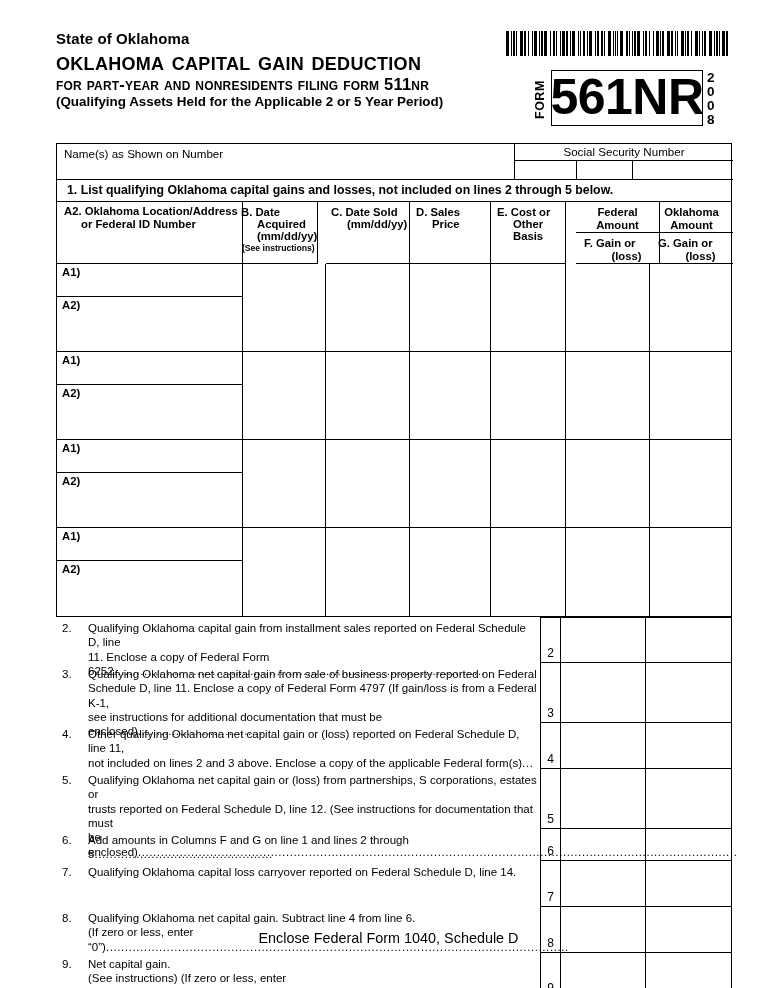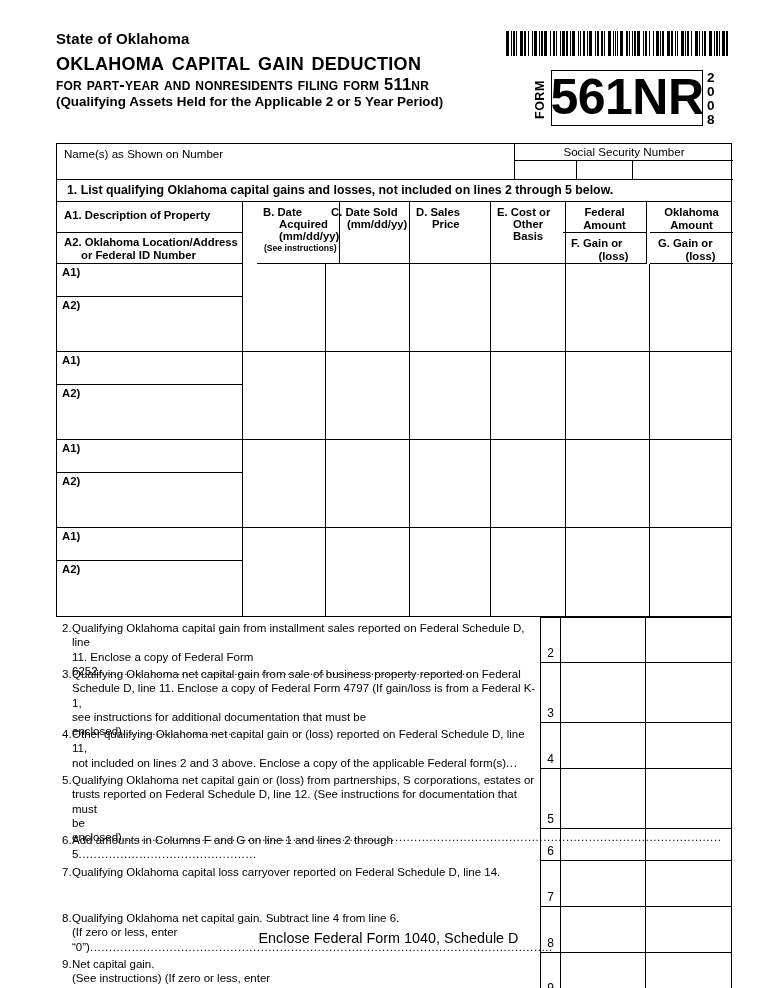--- a/index.html
+++ b/index.html
@@ -120,25 +120,25 @@
 
   
   .thead { position: absolute; left: 0; top: 58px; width: 100%; height: 62px; }
   .col {
     position: absolute; top: 0; height: 62px;
     border-right: 1.3px solid #000; border-bottom: 1.3px solid #000;
     font-size: 11.3px; font-weight: bold;
   }
   .col.last { border-right: none; }
   .c-desc   { left: 0px;   width: 186px; border-right: 1.3px solid #000; }
-  .c-acq    { left: 200px; width: 83px; padding-top: 4px; padding-left: 6px; }
+  .c-acq    { left: 178px; width: 83px; padding-top: 4px; padding-left: 6px; }
   .c-sold   { left: 269px; width: 84px; padding-top: 4px; padding-left: 5px; }
   .c-price  { left: 353px; width: 81px; padding-top: 4px; padding-left: 6px; }
   .c-basis  { left: 434px; width: 75px; padding-top: 4px; padding-left: 6px; }
-  .c-fed    { left: 506px; width: 84px; }
+  .c-fed    { left: 519px; width: 84px; }
   .c-okla   { left: 593px; width: 83px; }
 
   .desc-a1 {
     height: 31px; border-bottom: 1px solid #000;
     padding: 7px 0 0 7px;
   }
   .desc-a2 { height: 31px; padding: 3px 0 0 7px; line-height: 13px; }
   .desc-a2 .ind { padding-left: 17px; display: block; }
 
   .hdr-ind { display: block; padding-left: 16px; }
@@ -180,21 +180,21 @@
   .lrow { position: relative; width: 676px; }
   .ltext {
     position: absolute; left: 0; top: 0; width: 484px;
     font-size: 11.5px; line-height: 14.4px;
     padding-top: 4px;
   }
   .lnum-col {
     position: absolute; left: 6px; top: 4px; width: 22px;
     font-size: 11.5px; text-align: left;
   }
-  .lbody { display: block; margin-left: 16px; }
+  .lbody { display: block; margin-left: 32px; }
   .lbody .l2 { display: block; }
   .dots { letter-spacing: .6px; }
   .boxes {
     position: absolute; left: 484px; top: 0; height: 100%;
     width: 192px;
     border-left: 1.3px solid #000; border-right: 1.3px solid #000;
     border-bottom: 1.3px solid #000;
     display: flex;
   }
   .lrow:first-child .boxes { border-top: 1.3px solid #000; }
@@ -382,21 +382,20 @@
           <div class="ssn-b2"></div>
           <div class="ssn-b3"></div>
         </div>
       </div>
     </div>
 
     <div class="line1strip">1.  List qualifying Oklahoma capital gains and losses, not included on lines 2 through 5 below.</div>
 
     <div class="thead">
       <div class="col c-desc">
-        <div class="desc-a1">A1. Description of Property</div>
         <div class="desc-a2">
           <span>A2. Oklahoma Location/Address</span>
           <span class="ind">or Federal ID Number</span>
         </div>
       </div>
 
       <div class="col c-acq">
         <span>B.  Date</span>
         <span class="hdr-ind">Acquired</span>
         <span class="hdr-ind">(mm/dd/yy)</span>

